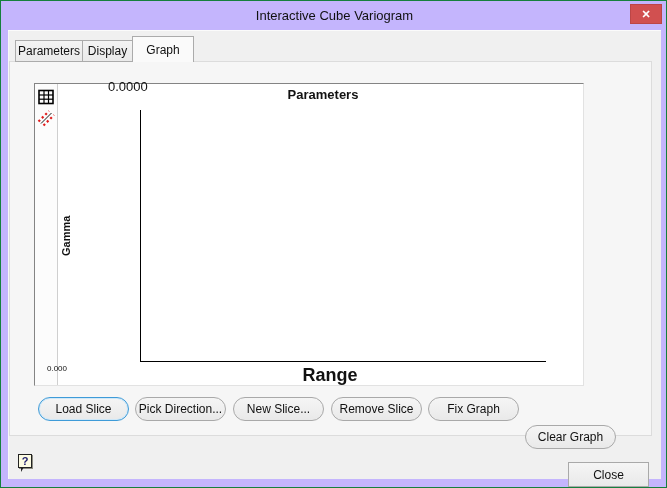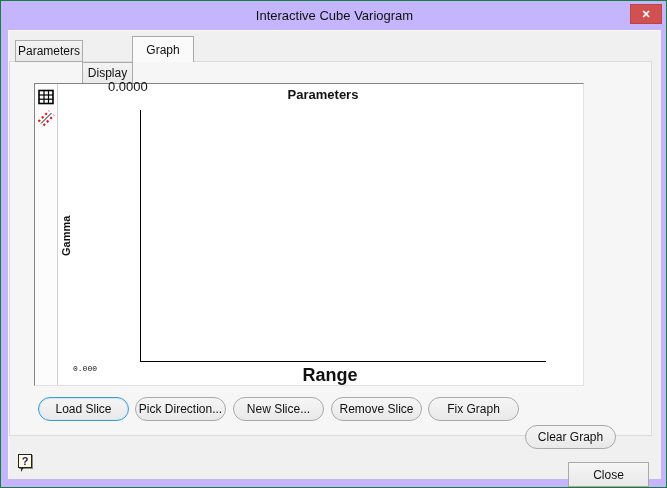--- a/index.html
+++ b/index.html
@@ -45,21 +45,21 @@
   }
   .tab {
     position: absolute; top: 39px; height: 22px;
     background: linear-gradient(#f3f3f3, #eaeaea);
     border: 1px solid #ababab;
     font-size: 12px; color: #111;
     display: flex; align-items: center; justify-content: center;
     z-index: 2; cursor: pointer;
   }
   .tab-parameters { left: 14px; width: 68px; }
-  .tab-display   { left: 81px; width: 51px; margin-top: 22px; }
+  .tab-display   { left: 81px; width: 51px; }
   .tab-graph.active {
     left: 131px; width: 62px; top: 35px; height: 26px;
     background: #fafafa; border-bottom: none; z-index: 3;
   }
 
   
   .graph-panel {
     position: absolute; left: 33px; top: 82px; width: 550px; height: 303px;
     background: #fff;
     border: 1px solid #e2e2e2;
@@ -89,22 +89,22 @@
   .ylabel {
     position: absolute; left: 25px; top: 118px; width: 15px; height: 68px;
     writing-mode: vertical-rl; transform: rotate(180deg);
     font-size: 11px; font-weight: bold; color: #111; text-align: center;
   }
   .xlabel {
     position: absolute; left: 105px; top: 281px; width: 380px;
     text-align: center; font-size: 18px; font-weight: bold; color: #111;
   }
   .ymin-tick {
-    position: absolute; left: 38px; top: 280px;
-    font-size: 8px; color: #111; font-family: Liberation Mono, monospace;
+    position: absolute; left: 12px; top: 280px;
+    font-size: 8px; color: #111;
   }
   .ymax-tick {
     position: absolute; left: 107px; top: 78px;
     font-size: 13px; color: #111; z-index: 4;
   }
 
   
   .btn {
     position: absolute; height: 24px;
     background: linear-gradient(#f5f5f5, #e9e9e9);

